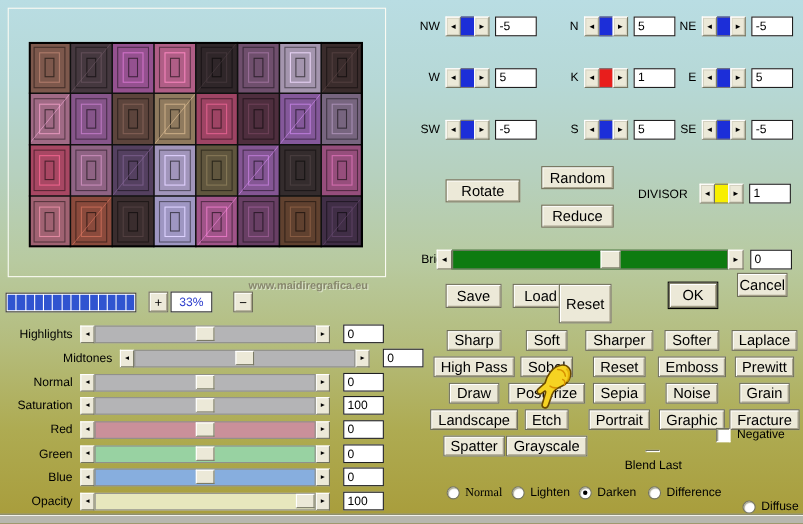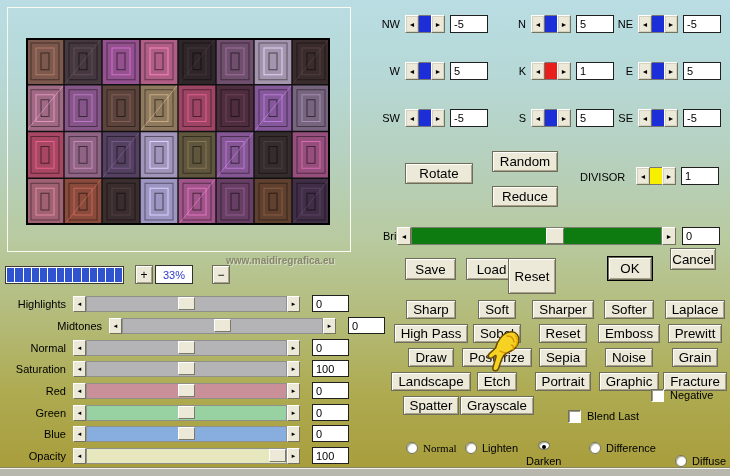--- a/index.html
+++ b/index.html
@@ -511,39 +511,39 @@
       <div class="frow" style="top: 396px;">
         <div class="fslot">
           <button class="btn fbtn">Spatter</button>
         </div>
         <div class="fslot">
           <button class="btn fbtn">Grayscale</button>
         </div>
       </div>
     </div>
   <div id="checks">
-      <div class="chkrow" style="left: 568px; top: 409px;">
+      <div class="chkrow" style="left: 568px; top: 409px; flex-direction: column;">
         <span class="chk"></span>
         <span>Blend Last</span>
       </div>
       <div class="chkrow" style="left: 651px; top: 388px;">
         <span class="chk"></span>
         <span>Negative</span>
       </div>
     </div>
   <div id="modes">
       <div class="radrow" style="left: 406px; top: 441px; font-family: Liberation Serif, serif;">
         <span class="radio"></span>
         <span>Normal</span>
       </div>
       <div class="radrow" style="left: 465px; top: 441px;">
         <span class="radio"></span>
         <span>Lighten</span>
       </div>
-      <div class="radrow" style="left: 526px; top: 441px; flex-direction: column;">
+      <div class="radrow" style="left: 526px; top: 441px;">
         <span class="radio sel"></span>
         <span>Darken</span>
       </div>
       <div class="radrow" style="left: 589px; top: 441px;">
         <span class="radio"></span>
         <span>Difference</span>
       </div>
       <div class="radrow" style="left: 675px; top: 441px; margin-top: 13px;">
         <span class="radio"></span>
         <span>Diffuse</span>

